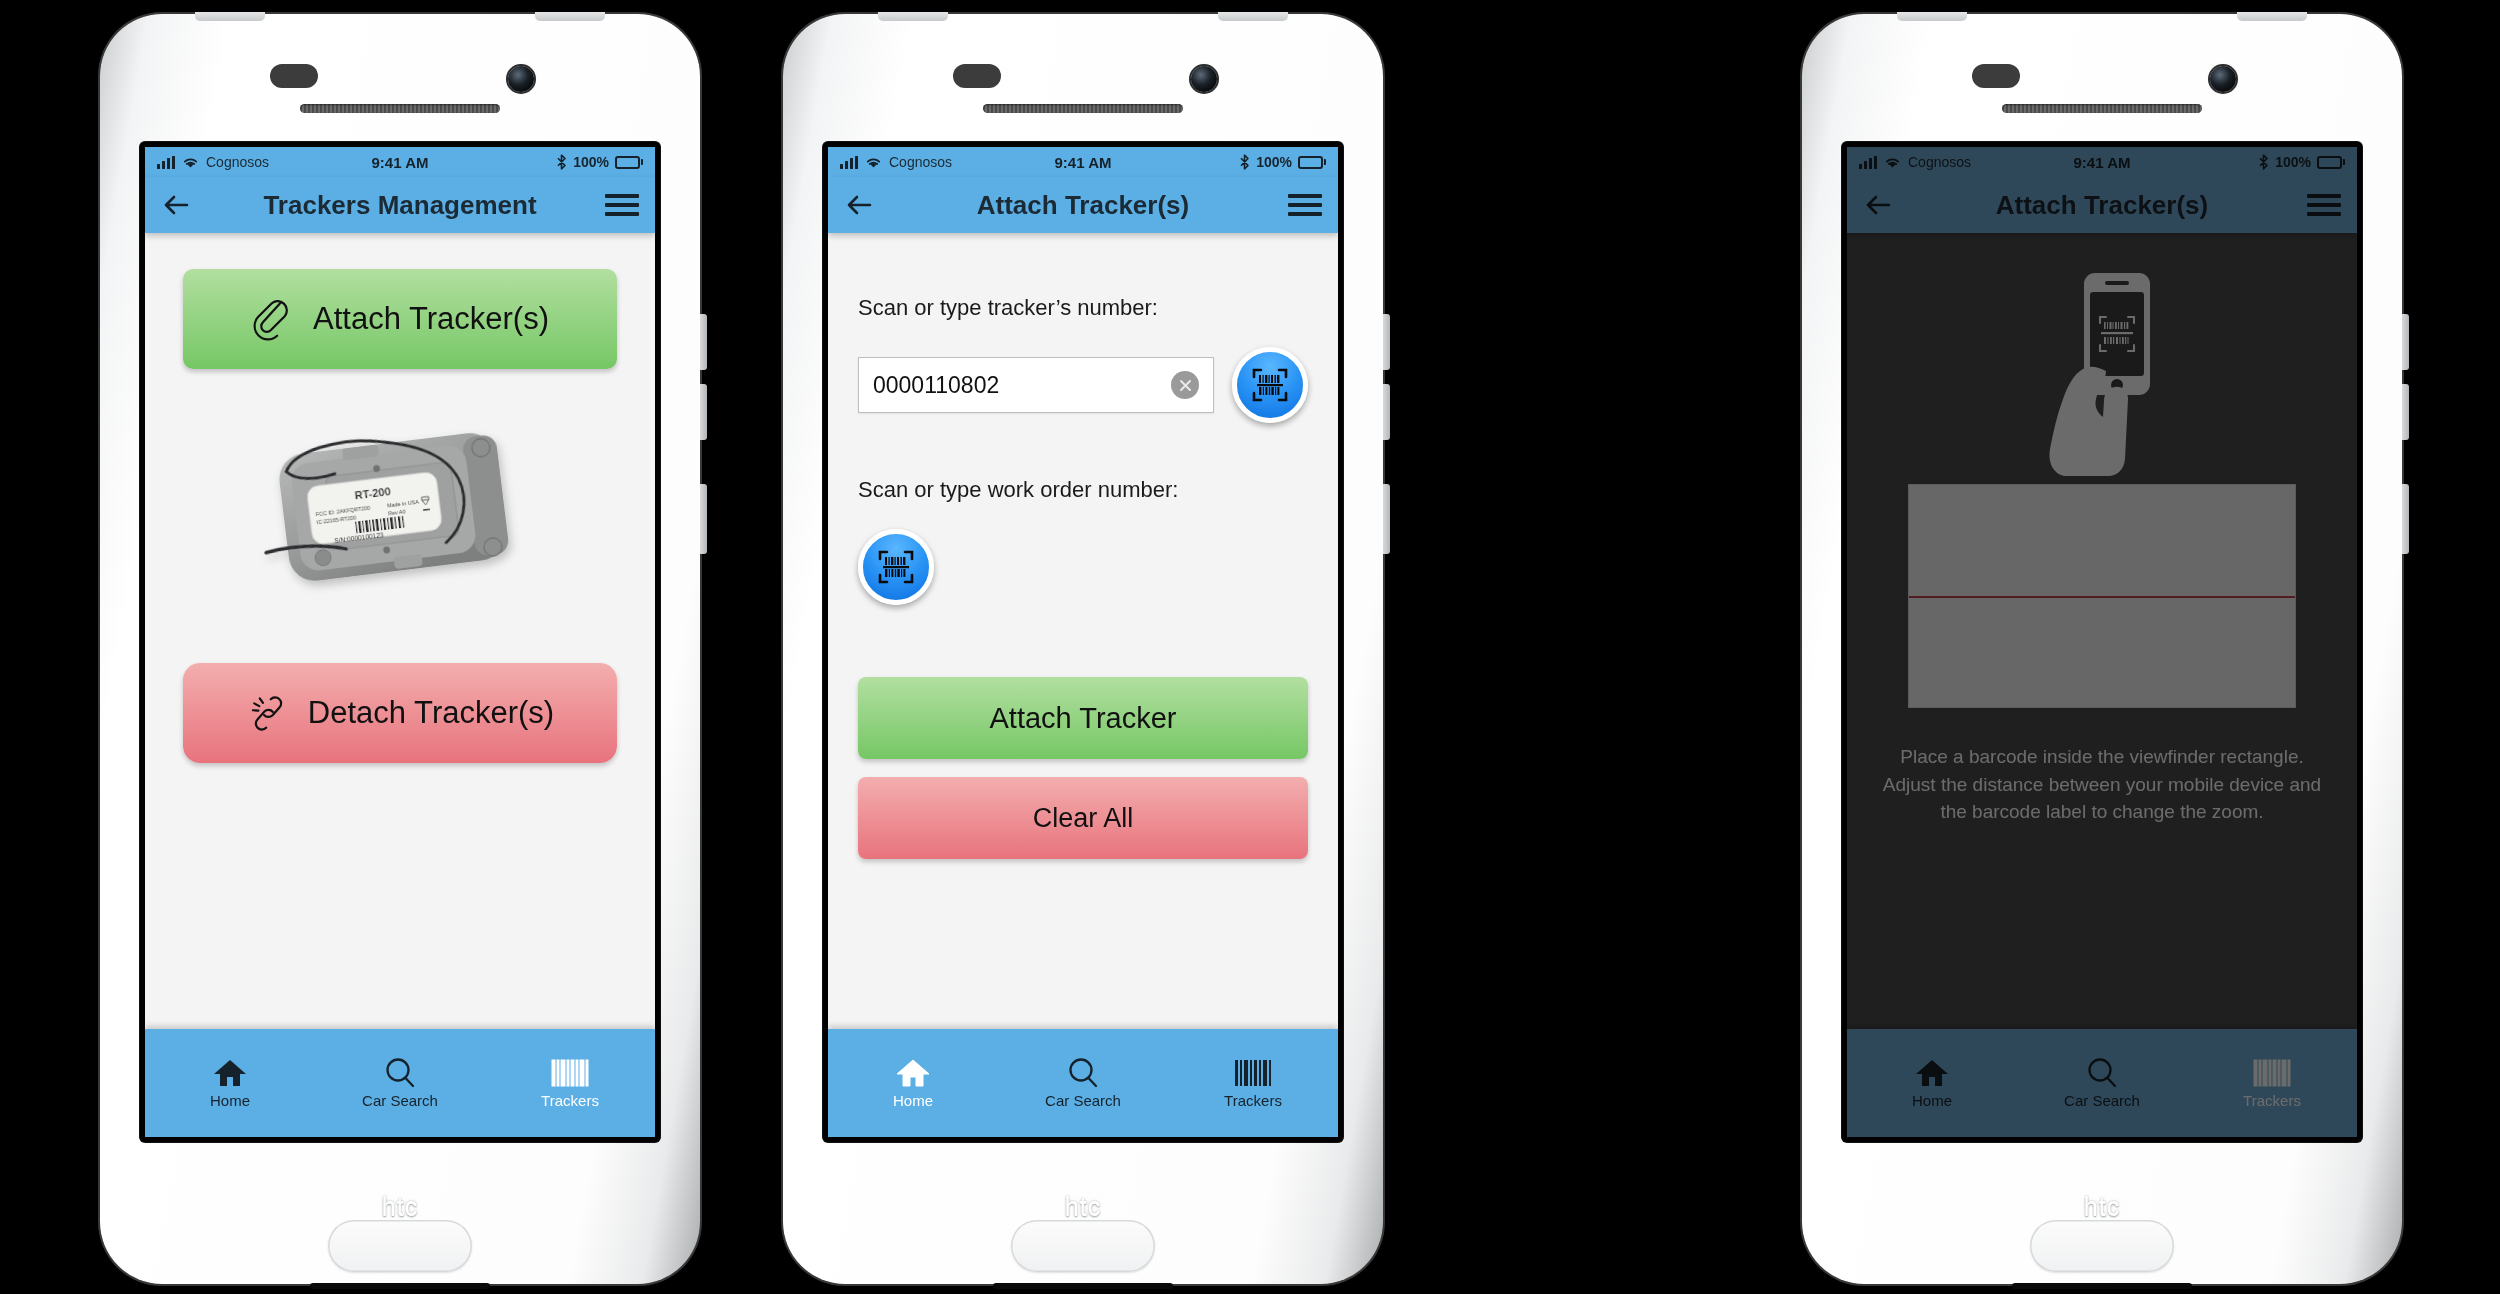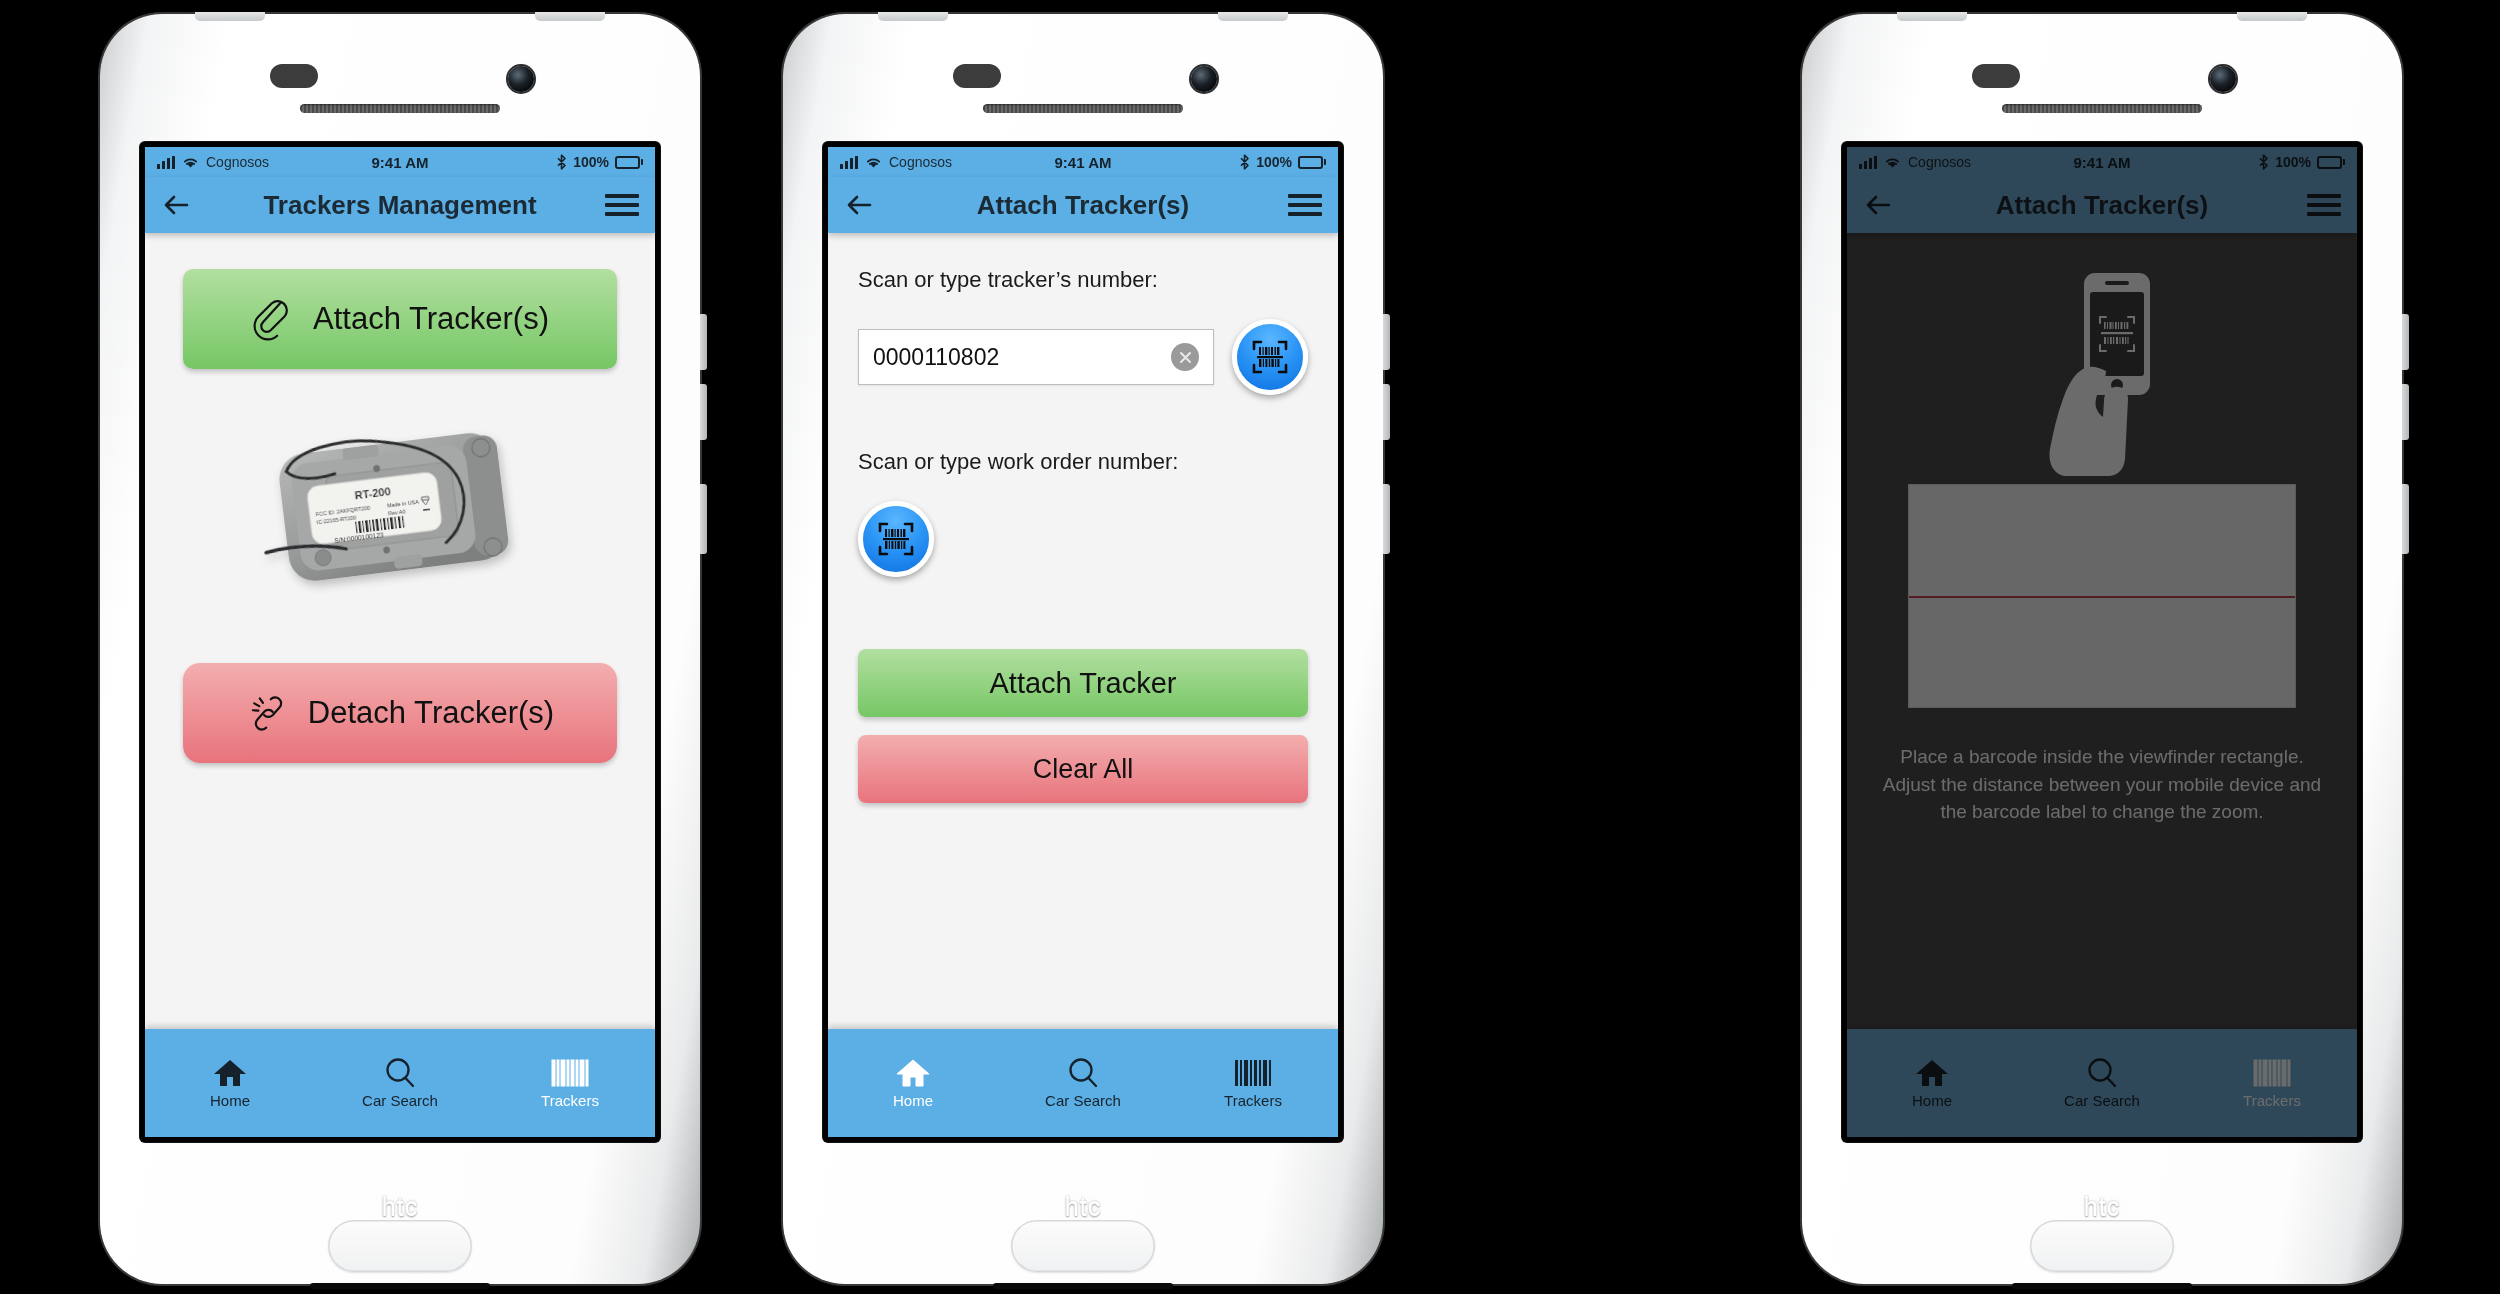--- a/index.html
+++ b/index.html
@@ -164,21 +164,21 @@
     display:flex; align-items:center; justify-content:center; flex:0 0 auto;
   }
   .scanbtn {
     width: 76px; height:76px; border-radius:50%; flex:0 0 auto;
     background: radial-gradient(circle at 50% 22%, #5ab7ff 0%, #2a94f5 48%, #0b6fe0 100%);
     border: 5px solid #ffffff;
     box-shadow: 0 3px 6px rgba(0,0,0,.33);
     display:flex; align-items:center; justify-content:center;
   }
   .wbtn {
-    height: 68px; border-radius: 8px; display:flex; align-items:center; justify-content:center;
+    height: 82px; border-radius: 8px; display:flex; align-items:center; justify-content:center;
     font-size: 29px; color:#111; box-shadow: 0 3px 5px rgba(0,0,0,.2);
   }
   .wbtn.green { background: linear-gradient(#b2dfa0,#76c765); }
   .wbtn.red   { background: linear-gradient(#f3aeae,#e8737d); font-size: 27px; }
 
   
   .dim { filter: brightness(.42) saturate(.75); }
   .scanbg { position:absolute; inset:0; background:#4a4a4a; }
   .viewfinder {
     position:absolute; left: 62px; right: 62px; top: 252px; height: 222px;
@@ -419,21 +419,21 @@
             <path d="M26 15 H5 M13 7 L5 15 L13 23" stroke="#16222b" stroke-width="2.6" fill="none" stroke-linecap="round" stroke-linejoin="round"></path>
           </svg>
           <div class="nav-title">Attach Tracker(s)</div>
           <div class="hamburger">
               <span></span>
               <span></span>
               <span></span>
             </div>
         </div>
 
-        <div class="content" style="padding: 34px 30px 0 30px;">
+        <div class="content" style="padding: 34px 30px 0 30px; margin-top: 28px;">
 
           <div class="formlabel">Scan or type tracker’s number:</div>
           <div class="fieldrow" style="margin-top: 26px;">
             <div class="textfield">
               <span class="fieldval">0000110802</span>
               <span class="clearx">
                 <svg width="15" height="15" viewBox="0 0 15 15">
                     <path d="M3 3 L12 12 M12 3 L3 12" stroke="#e9e9e9" stroke-width="2" stroke-linecap="round"></path>
                   </svg>
               </span>

